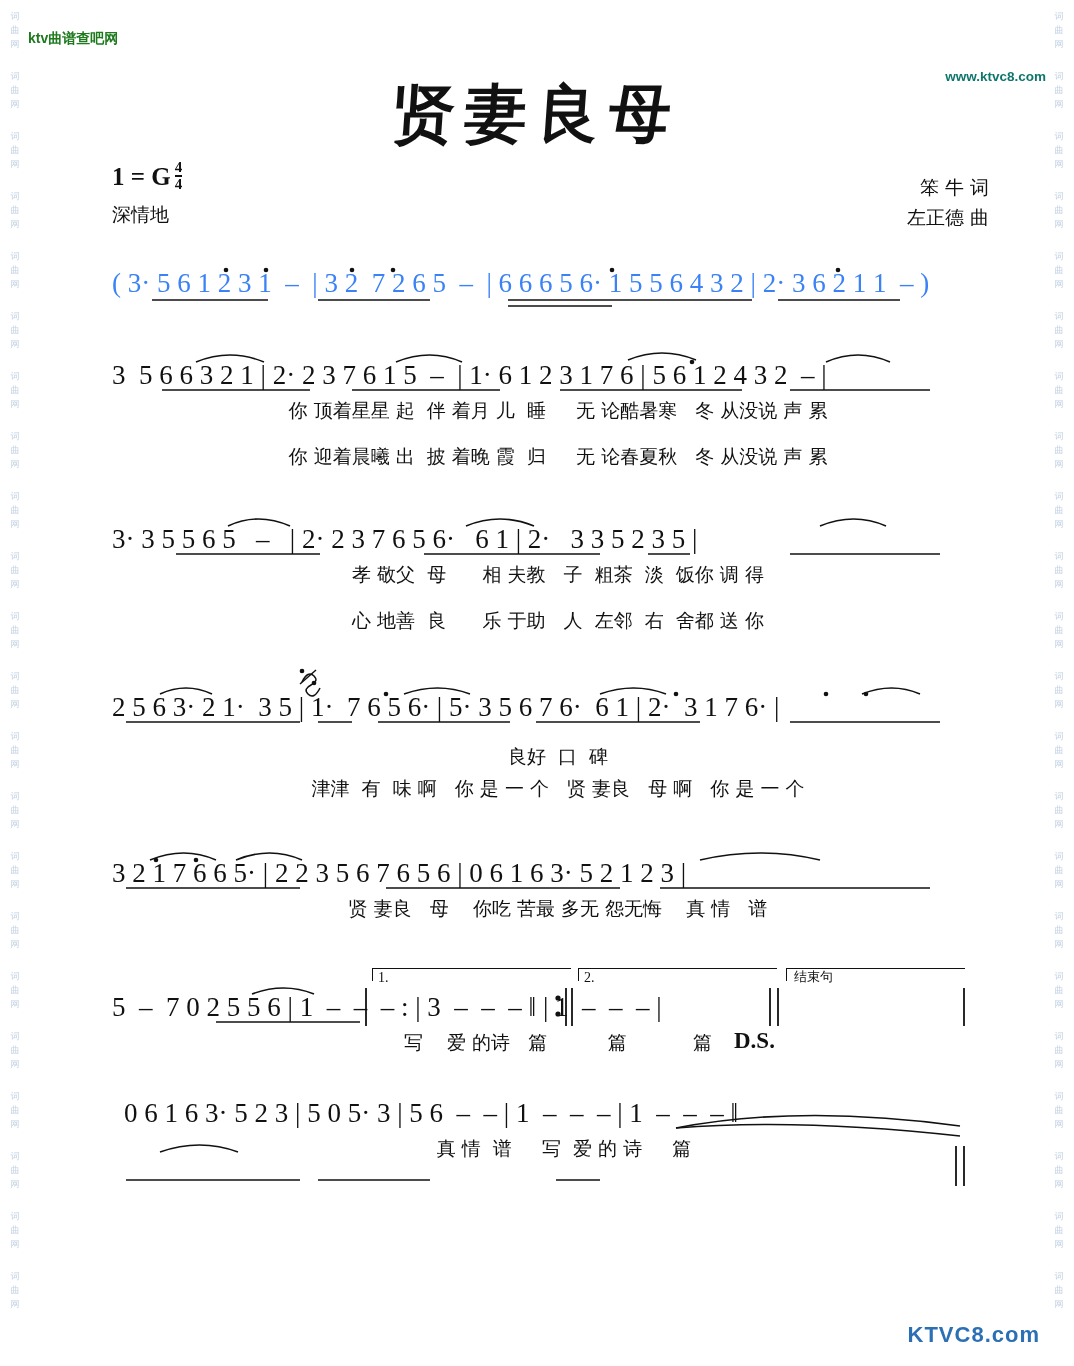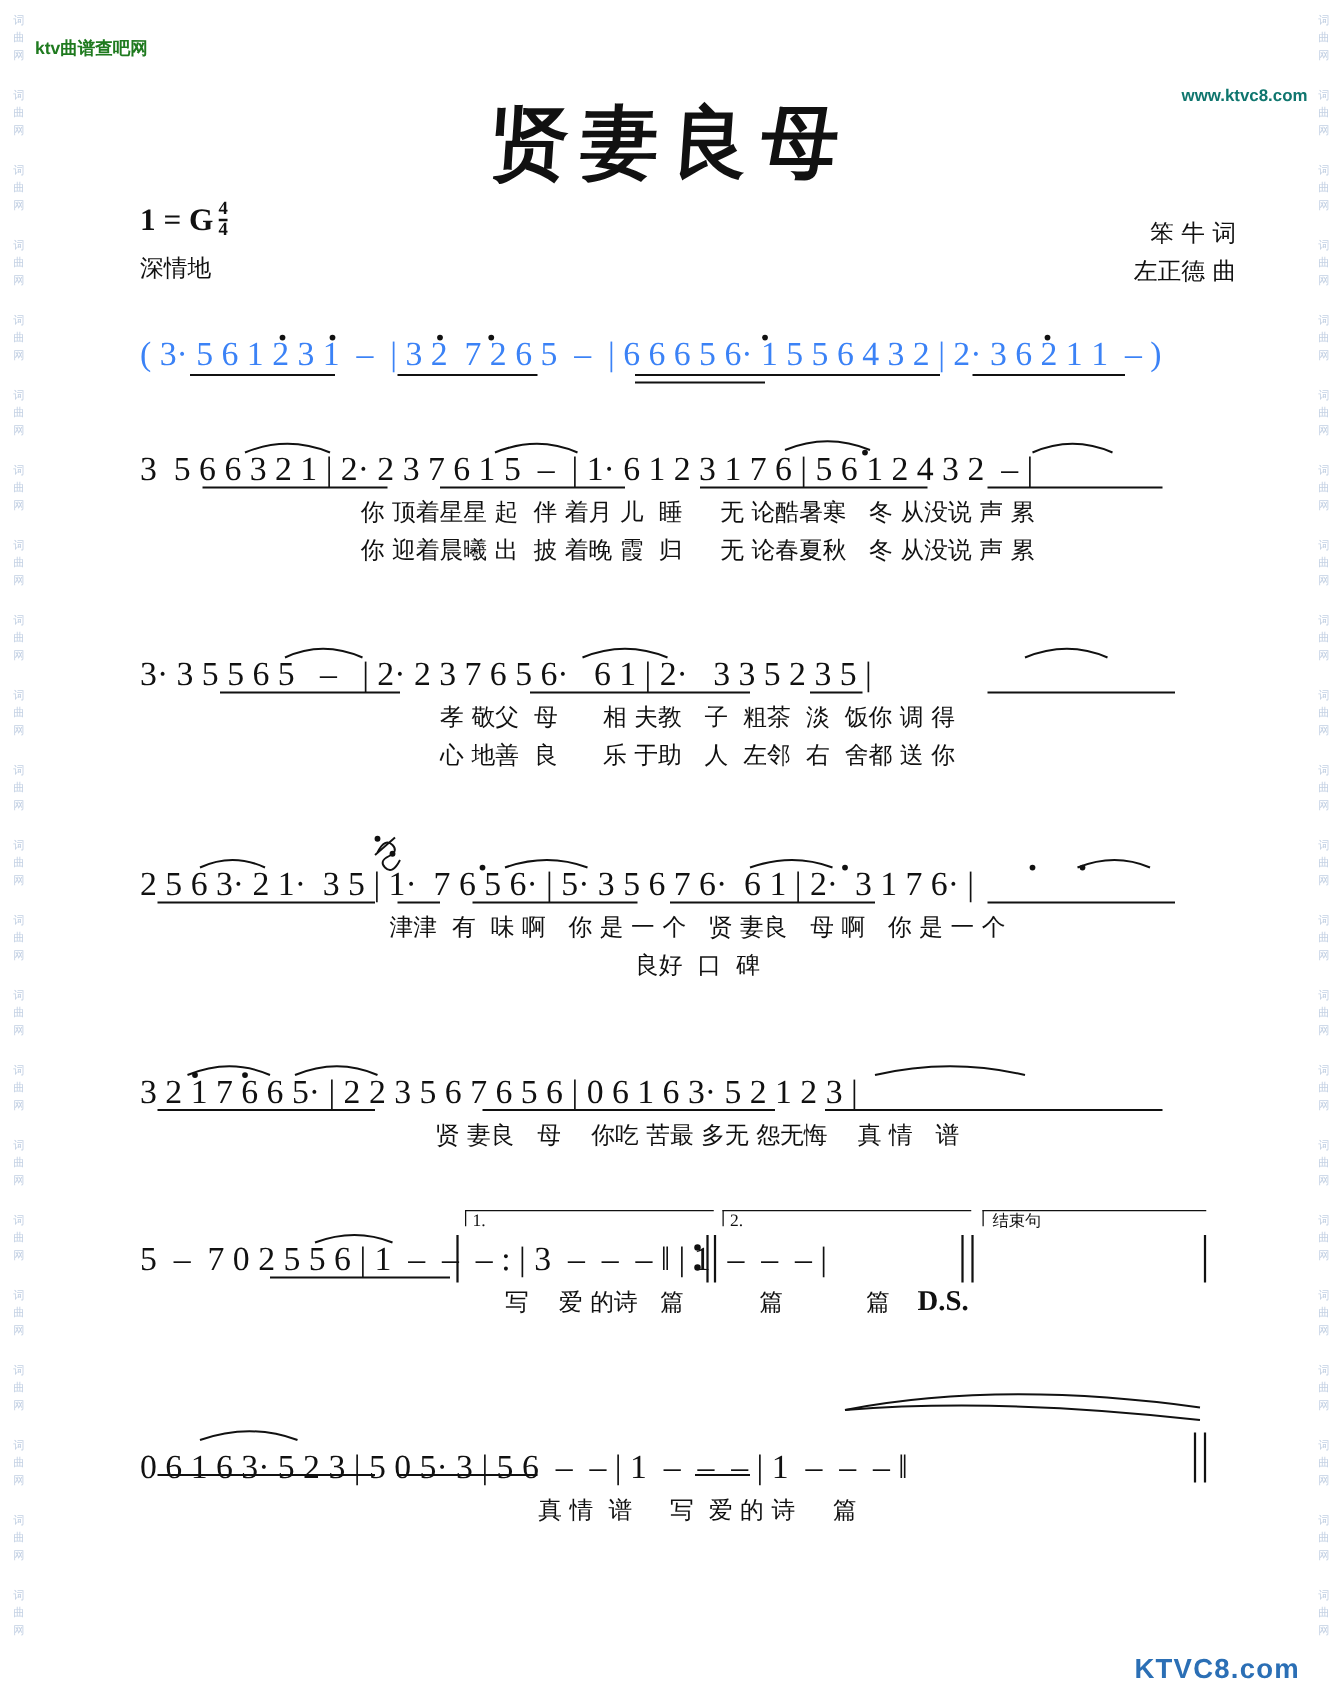--- a/index.html
+++ b/index.html
@@ -91,21 +91,21 @@
   }
   .lyr{
     font-family:"DejaVu Sans", sans-serif;
     font-size:19px;
     color:#111;
     white-space:pre;
     line-height:28px;
     margin-top:4px;
     text-align:center;
   }
-  .lyr.second{margin-top:2px;}
+  .lyr.second{margin-top:18px;}
   .intro{
     font-family:"Liberation Serif", serif;
     font-size:27px;color:#3b82f6;white-space:pre;
   }
 
   .ds-mark{
     position:absolute;
     font-family:"Liberation Serif", serif;
     font-size:23px;font-weight:bold;color:#111;
   }
@@ -389,42 +389,42 @@
   </div>
 
   <div class="sys" style="top:522px;">
     <div class="notes">3· 3 5 5 6 5   –   | 2· 2 3 7 6 5 6·   6 1 | 2·   3 3 5 2 3 5 |</div>
     <div class="lyr">孝 敬父  母      相 夫教   子  粗茶  淡  饭你 调 得</div>
     <div class="lyr second">心 地善  良      乐 于助   人  左邻  右  舍都 送 你</div>
   </div>
 
   <div class="sys" style="top:690px;">
     <div class="notes">2 5 6 3· 2 1·  3 5 | 1·  7 6 5 6· | 5· 3 5 6 7 6·  6 1 | 2·  3 1 7 6· |</div>
+    <div class="lyr second">良好  口  碑</div>
     <div class="lyr">津津  有  味 啊   你 是 一 个   贤 妻良   母 啊   你 是 一 个</div>
-    <div class="lyr second">良好  口  碑</div>
   </div>
 
   <div class="sys" style="top:856px;">
     <div class="notes">3 2 1 7 6 6 5· | 2 2 3 5 6 7 6 5 6 | 0 6 1 6 3· 5 2 1 2 3 |</div>
     <div class="lyr">贤 妻良   母    你吃 苦最 多无 怨无悔    真 情   谱</div>
   </div>
 
   <div class="sys" style="top:990px;">
     <div class="notes">5  –  7 0 2 5 5 6 | 1  –  –  – : | 3  –  –  – ‖ | 1  –  –  – |</div>
     <div class="lyr">写    爱 的诗   篇          篇           篇</div>
   </div>
   <div class="bracket" style="left:372px;top:968px;width:198px;"></div>
   <div class="repeat-num" style="left:378px;top:970px;">1.</div>
   <div class="bracket" style="left:578px;top:968px;width:198px;"></div>
   <div class="repeat-num" style="left:584px;top:970px;">2.</div>
   <div class="bracket" style="left:786px;top:968px;width:178px;"></div>
   <div class="ending-lbl" style="left:794px;top:968px;">结束句</div>
   <div class="ds-mark" style="left:734px;top:1028px;">D.S.</div>
 
-  <div class="sys" style="top:1156px;">
+  <div class="sys" style="top:1096px;margin-left:12px;">
     <div class="notes">0 6 1 6 3· 5 2 3 | 5 0 5· 3 | 5 6  –  – | 1  –  –  – | 1  –  –  – ‖</div>
     <div class="lyr">真 情  谱     写  爱 的 诗     篇</div>
   </div>
 
   <svg class="overlay" xmlns="http://www.w3.org/2000/svg">
 
     <g stroke="#111" stroke-width="1.6" fill="none">
       <line x1="152" y1="300" x2="268" y2="300"></line>
       <line x1="318" y1="300" x2="430" y2="300"></line>
       <line x1="508" y1="300" x2="752" y2="300"></line>

